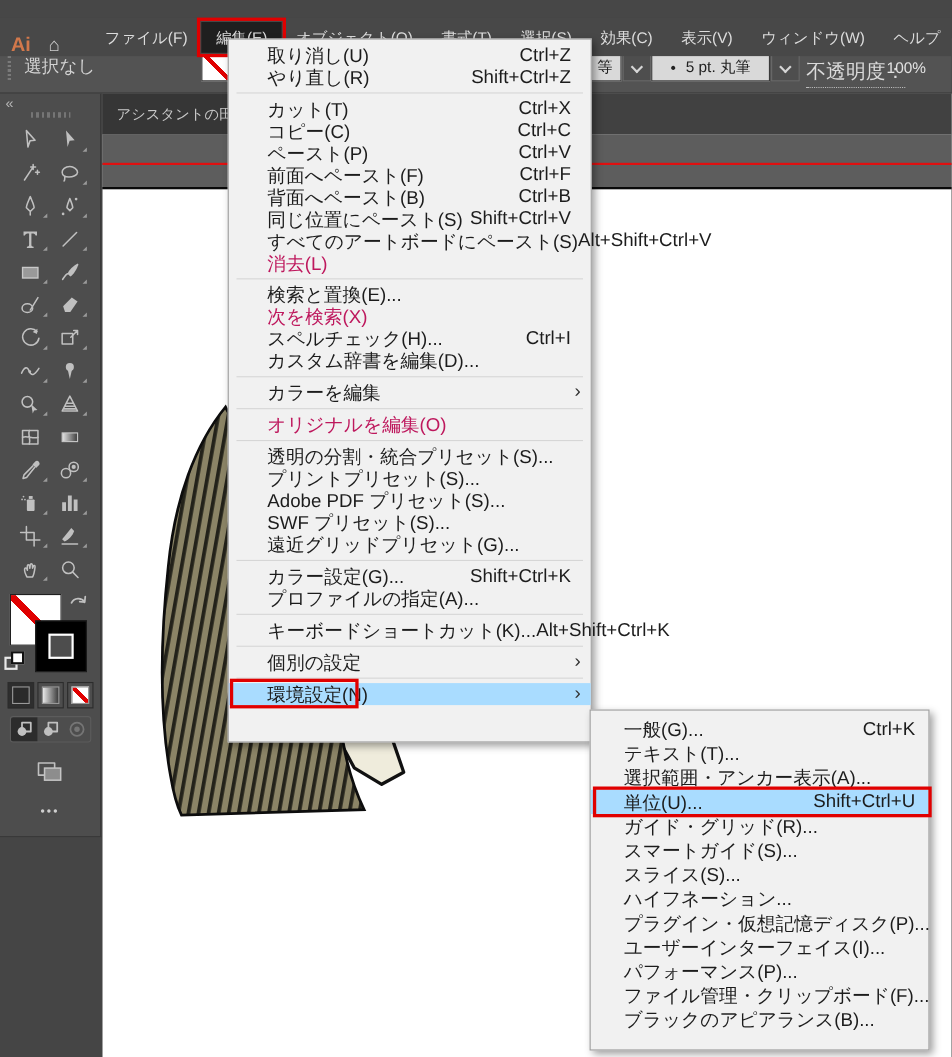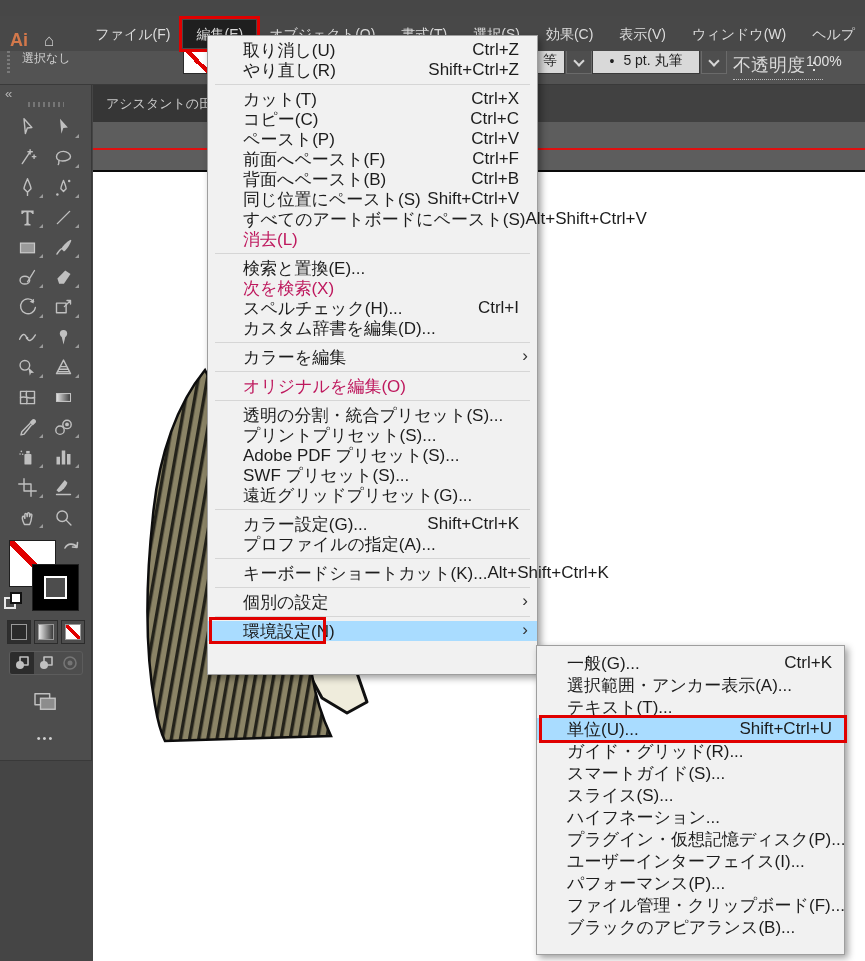--- a/index.html
+++ b/index.html
@@ -18,21 +18,21 @@
   .mb-divider{width:1px;height:18px;background:#5f5f5f;margin:0 12px 0 16px;}
   .mb-items{display:flex;align-items:center;height:100%;}
   .mb-item{padding:0 13px;height:28px;line-height:28px;white-space:nowrap;position:relative;}
   .mb-item.active{background:#1f1f1f;}
   .mb-item.annotated-box{outline:3px solid var(--annotation-red);outline-offset:1px;}
   
   .controlbar{position:absolute;left:0;top:35px;width:865px;height:50px;background:#535353;
     border-top:1px solid #5e5e5e;border-bottom:1px solid #3a3a3a;color:#d4d4d4;z-index:20;}
   .cb-grip{position:absolute;left:7px;top:11px;width:3px;height:28px;
     background:repeating-linear-gradient(#7a7a7a 0 2px,transparent 2px 4px);}
-  .cb-selection{position:absolute;left:22px;top:14px;font-size:12px;color:#d2d2d2;}
+  .cb-selection{position:absolute;left:22px;top:14px;font-size:16px;color:#d2d2d2;}
   .cb-fillswatch{position:absolute;left:183px;top:11px;width:27px;height:27px;background:#fff;
     border:1px solid #2b2b2b;
     background-image:linear-gradient(45deg,transparent 44%,#e00000 44%,#e00000 56%,transparent 56%);}
   .cb-box{position:absolute;top:12px;height:26px;background:#d9d9d9;color:#222;
     border:1px solid #3a3a3a;font-size:14px;display:flex;align-items:center;}
   .cb-profile{left:516px;width:49px;justify-content:flex-end;padding-right:7px;}
   .cb-brush{left:592px;width:108px;justify-content:center;gap:9px;}
   .cb-chevbtn{position:absolute;top:12px;width:26px;height:26px;background:#4e4e4e;
     border:1px solid #6a6a6a;}
   .chev{position:absolute;left:8px;top:8px;width:8px;height:8px;border-right:2px solid #d6d6d6;
@@ -567,26 +567,26 @@
 
 <div class="popup submenu">
 
 <div class="mi">
 
       <span class="mi-label">一般(G)...</span>
       <span class="mi-shortcut">Ctrl+K</span>
     </div>
     <div class="mi">
 
+      <span class="mi-label">テキスト(T)...</span>
+      <span class="mi-shortcut"></span>
+    </div>
+    <div class="mi">
+
       <span class="mi-label">選択範囲・アンカー表示(A)...</span>
-      <span class="mi-shortcut"></span>
-    </div>
-    <div class="mi">
-
-      <span class="mi-label">テキスト(T)...</span>
       <span class="mi-shortcut"></span>
     </div>
     <div class="mi highlighted annotated-row">
       <span class="mi-red"></span>
       <span class="mi-label">単位(U)...</span>
       <span class="mi-shortcut">Shift+Ctrl+U</span>
     </div>
     <div class="mi">
 
       <span class="mi-label">ガイド・グリッド(R)...</span>

